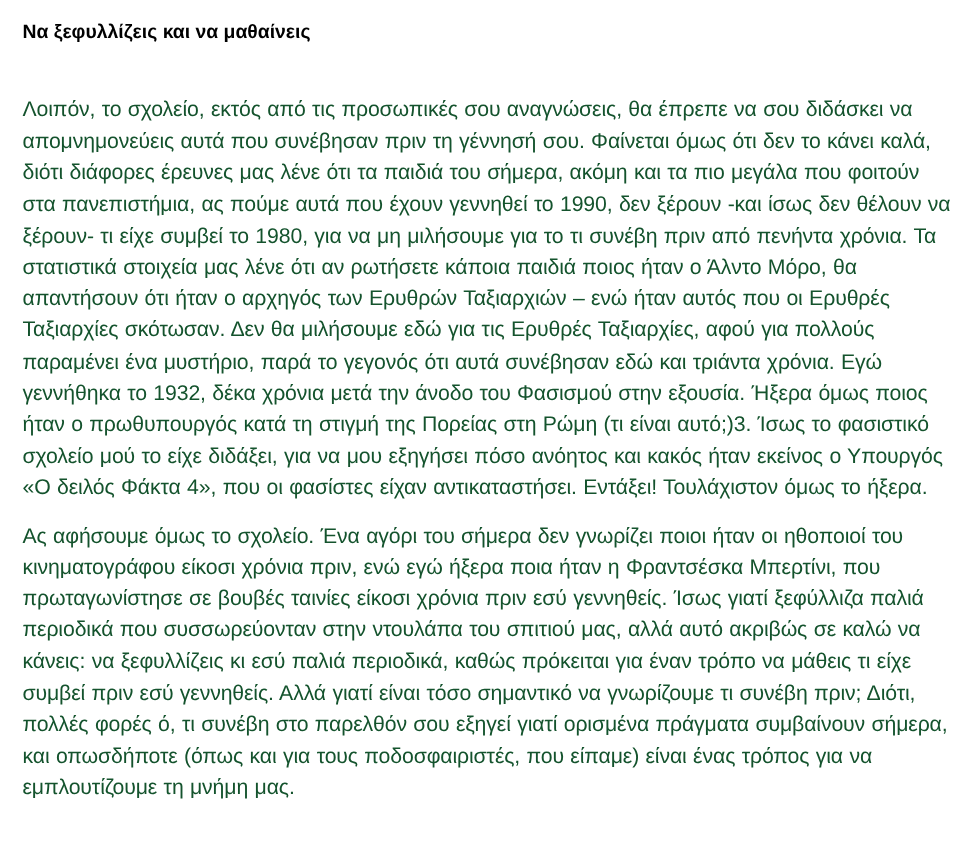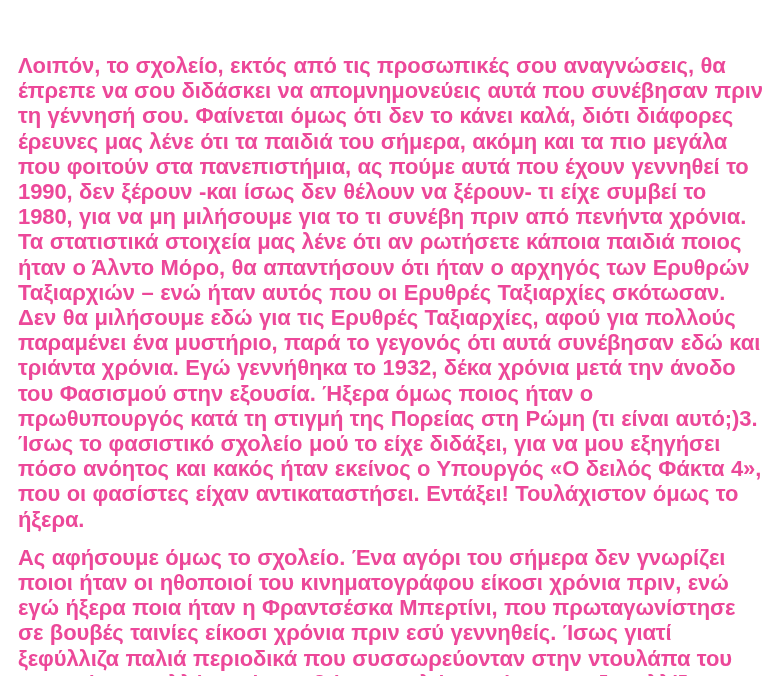--- a/index.html
+++ b/index.html
@@ -22,33 +22,34 @@
     line-height: 22px;
     font-weight: 700;
     color: #000000;
     margin: 0 0 0 0;
     letter-spacing: 0px;
   }
   .doc-body {
     margin-top: 38px;
   }
   .doc-paragraph {
-    font-size: 22px;
+    font-size: 17px;
     line-height: 25.2px;
-    font-weight: 700;
-    color: #ec4899;
+    font-weight: 400;
+    color: #14532d;
     margin: 0 0 13px 0;
     max-width: 748px;
     letter-spacing: -0.1px;
     word-spacing: 0.5px;
   }
 </style>
 </head>
 <body>
 
 <div class="page">
+  <h1 class="doc-title">Να ξεφυλλίζεις και να μαθαίνεις</h1>
 
   <div class="doc-body">
     <p class="doc-paragraph">Λοιπόν, το σχολείο, εκτός από τις προσωπικές σου αναγνώσεις, θα έπρεπε να σου διδάσκει να απομνημονεύεις αυτά που συνέβησαν πριν τη γέννησή σου. Φαίνεται όμως ότι δεν το κάνει καλά, διότι διάφορες έρευνες μας λένε ότι τα παιδιά του σήμερα, ακόμη και τα πιο μεγάλα που φοιτούν στα πανεπιστήμια, ας πούμε αυτά που έχουν γεννηθεί το 1990, δεν ξέρουν -και ίσως δεν θέλουν να ξέρουν- τι είχε συμβεί το 1980, για να μη μιλήσουμε για το τι συνέβη πριν από πενήντα χρόνια. Τα στατιστικά στοιχεία μας λένε ότι αν ρωτήσετε κάποια παιδιά ποιος ήταν ο Άλντο Μόρο, θα απαντήσουν ότι ήταν ο αρχηγός των Ερυθρών Ταξιαρχιών – ενώ ήταν αυτός που οι Ερυθρές Ταξιαρχίες σκότωσαν. Δεν θα μιλήσουμε εδώ για τις Ερυθρές Ταξιαρχίες, αφού για πολλούς παραμένει ένα μυστήριο, παρά το γεγονός ότι αυτά συνέβησαν εδώ και τριάντα χρόνια. Εγώ γεννήθηκα το 1932, δέκα χρόνια μετά την άνοδο του Φασισμού στην εξουσία. Ήξερα όμως ποιος ήταν ο πρωθυπουργός κατά τη στιγμή της Πορείας στη Ρώμη (τι είναι αυτό;)3. Ίσως το φασιστικό σχολείο μού το είχε διδάξει, για να μου εξηγήσει πόσο ανόητος και κακός ήταν εκείνος ο Υπουργός «Ο δειλός  Φάκτα 4», που οι φασίστες είχαν αντικαταστήσει. Εντάξει! Τουλάχιστον όμως το ήξερα.</p>
 
     <p class="doc-paragraph">Ας αφήσουμε όμως το σχολείο. Ένα αγόρι του σήμερα δεν γνωρίζει ποιοι ήταν οι ηθοποιοί του κινηματογράφου είκοσι χρόνια πριν, ενώ εγώ ήξερα ποια ήταν η Φραντσέσκα Μπερτίνι, που πρωταγωνίστησε σε βουβές ταινίες είκοσι χρόνια πριν  εσύ γεννηθείς. Ίσως γιατί ξεφύλλιζα παλιά περιοδικά που συσσωρεύονταν στην ντουλάπα του σπιτιού μας, αλλά αυτό ακριβώς σε καλώ να κάνεις: να ξεφυλλίζεις κι εσύ παλιά περιοδικά, καθώς πρόκειται για έναν τρόπο να μάθεις τι είχε συμβεί πριν εσύ γεννηθείς. Αλλά γιατί είναι τόσο σημαντικό να γνωρίζουμε τι συνέβη πριν; Διότι, πολλές φορές ό, τι συνέβη στο παρελθόν σου εξηγεί γιατί ορισμένα πράγματα συμβαίνουν σήμερα, και οπωσδήποτε (όπως και για τους ποδοσφαιριστές,  που είπαμε) είναι ένας τρόπος για να εμπλουτίζουμε τη μνήμη μας.</p>
   </div>
 </div>
 
 </body></html>

